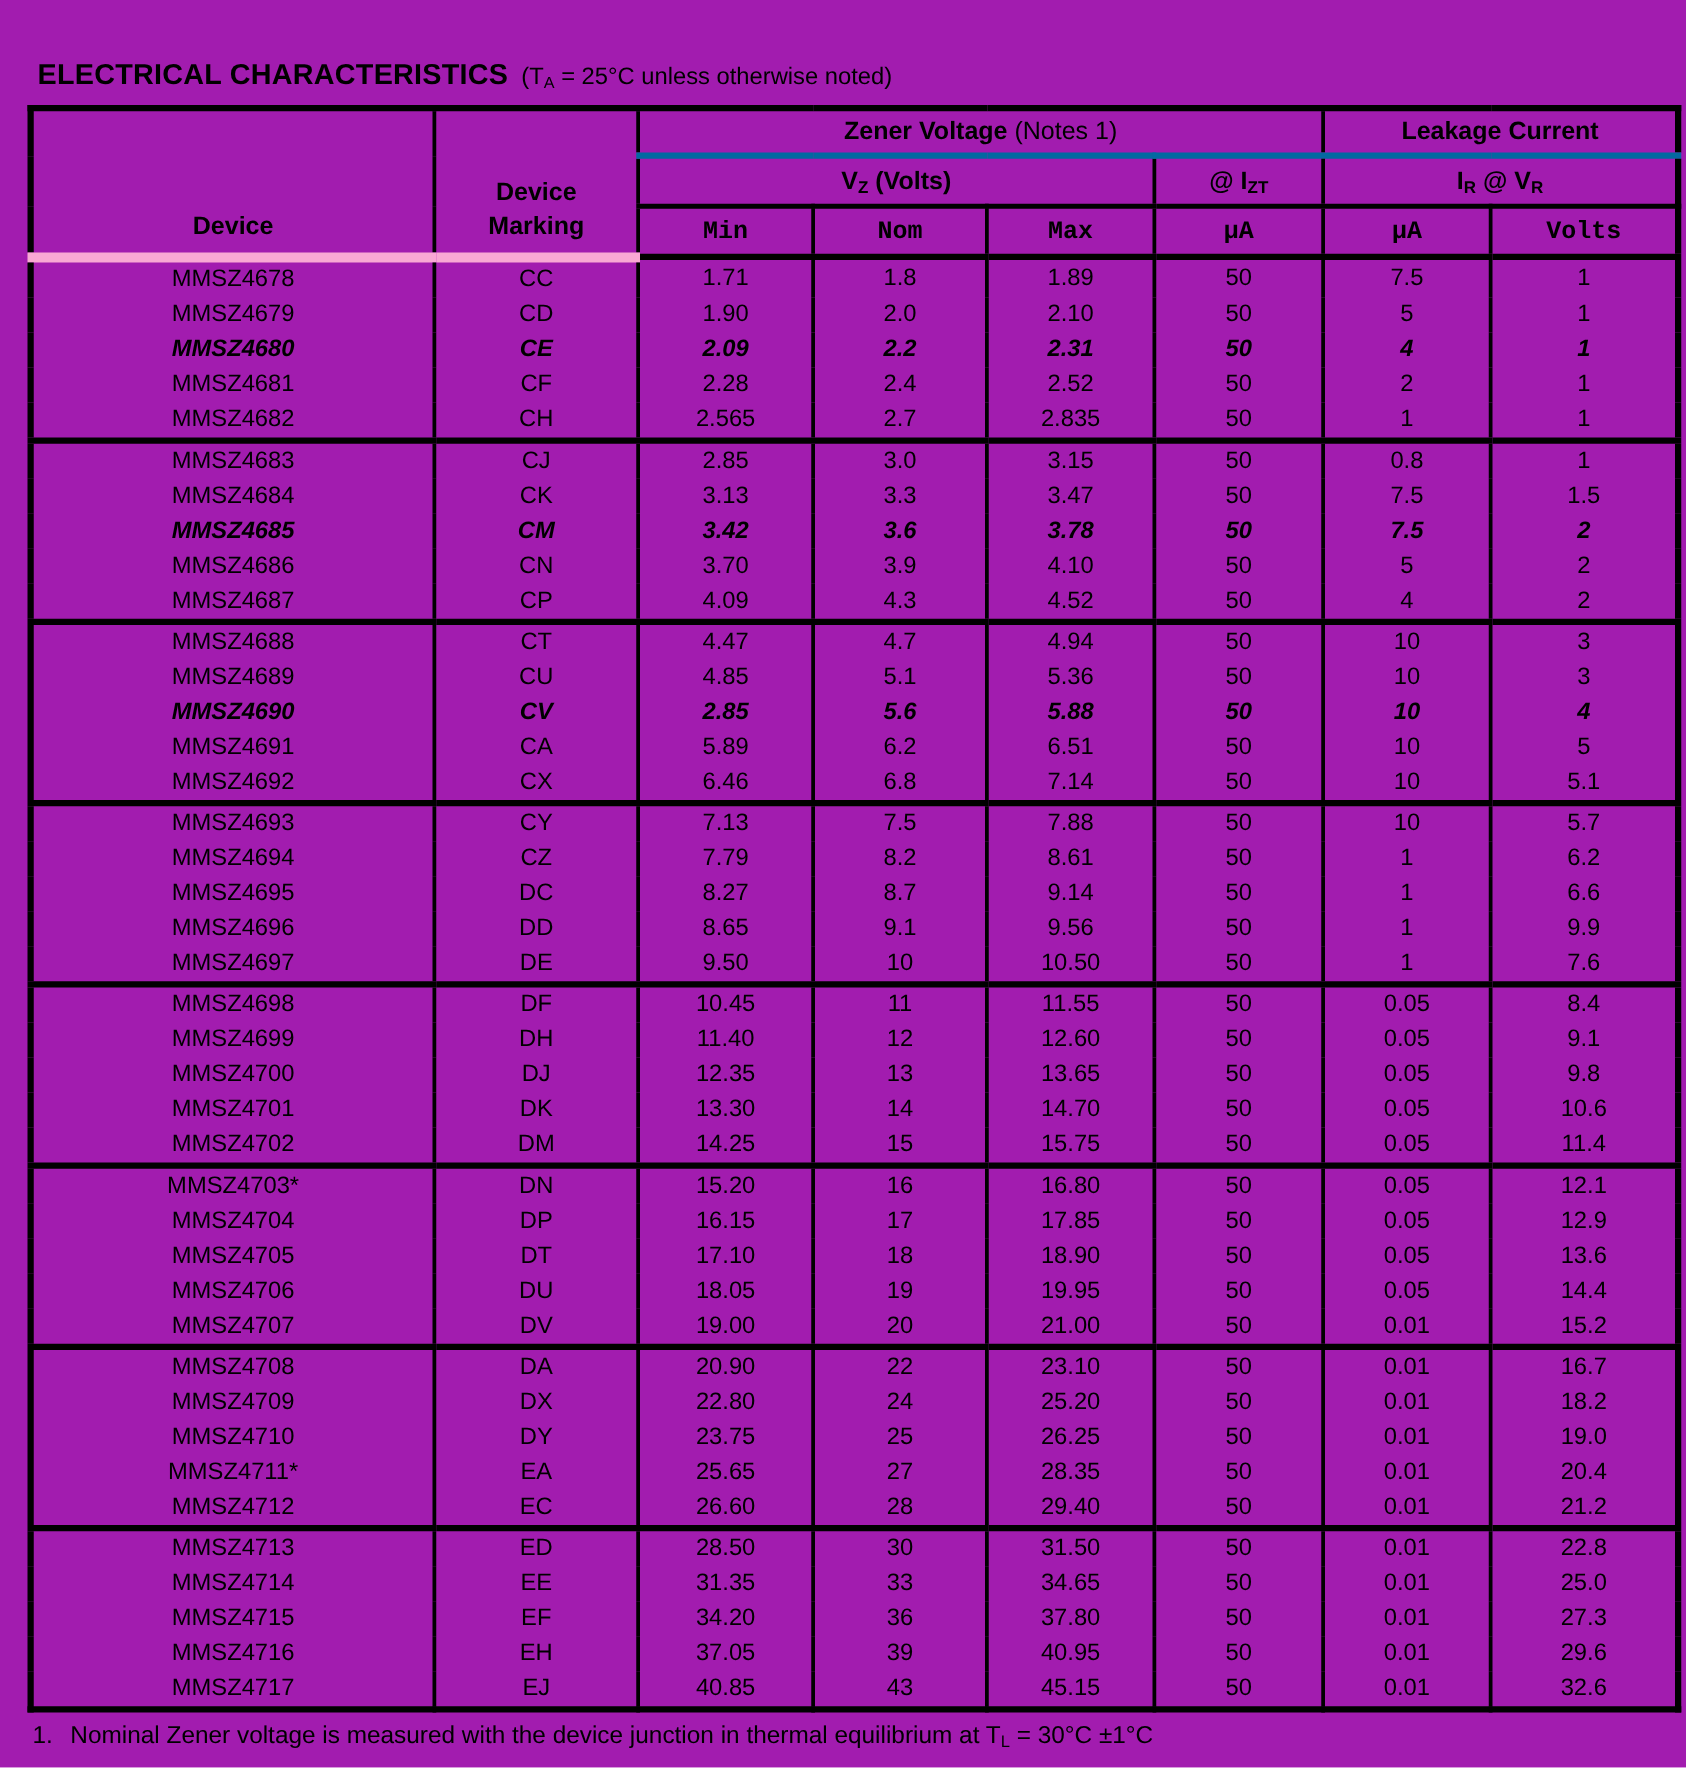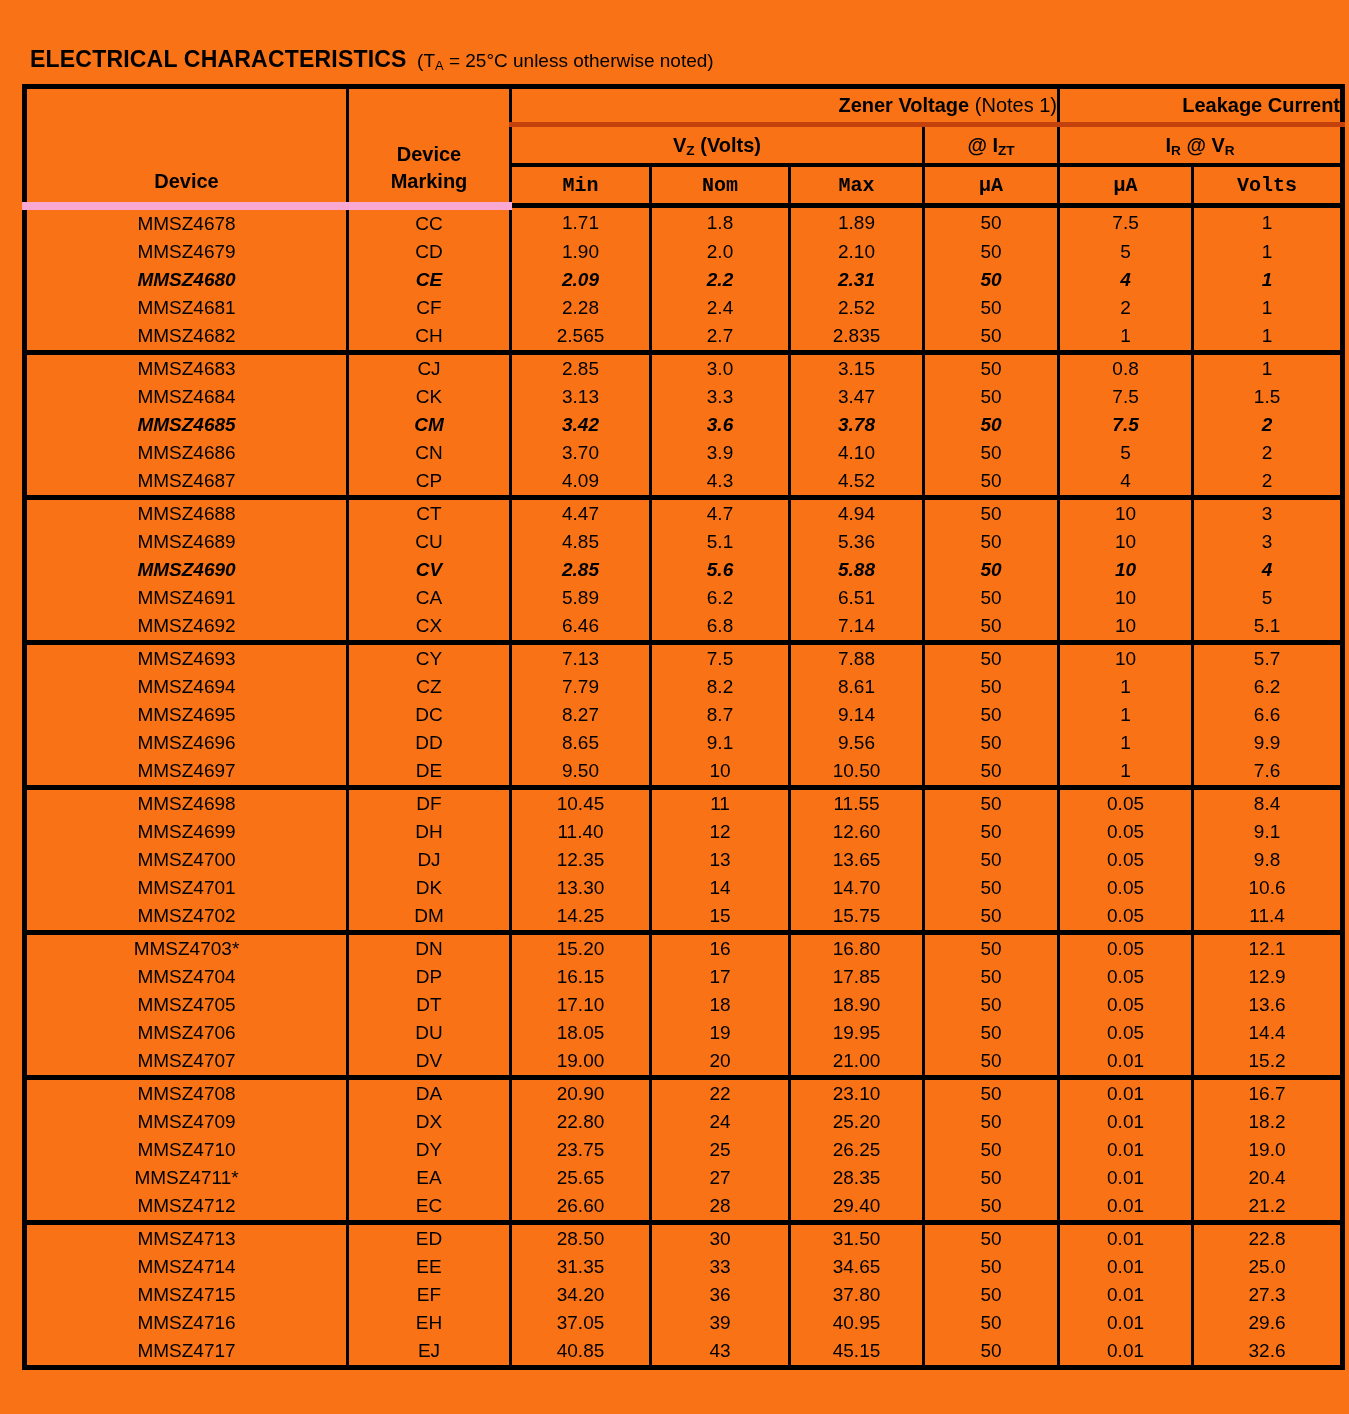--- a/index.html
+++ b/index.html
@@ -7,21 +7,21 @@
     padding: 0;
     background: #ffffff;
     font-family: "Liberation Sans", "DejaVu Sans", sans-serif;
     color: #000;
   }
   .page {
     width: 1349px;
     height: 1414px;
     box-sizing: border-box;
     padding: 46px 0 0 22px;
-    background: #f97316;
+    background: #a21caf;
     overflow: hidden;
   }
   .title-row {
     margin: 0 0 11px 8px;
     white-space: nowrap;
   }
   .title-main {
     font-size: 23px;
     font-weight: bold;
     letter-spacing: 0.2px;
@@ -51,21 +51,21 @@
   thead th {
     font-weight: bold;
     font-size: 20px;
     border-top: 3px solid #000;
     border-bottom: 3px solid #000;
     vertical-align: middle;
   }
   thead tr.h1 th { height: 33px; }
   thead tr.h2 th { height: 36px; }
   thead tr.h3 th { height: 36px; font-family: Liberation Mono, monospace; }
-  th.zv-h, th.lc-h { border-bottom: 5px solid #c2410c; text-align: right; }
+  th.zv-h, th.lc-h { border-bottom: 5px solid #0369a1; }
   th.vz-h, th.izt-h, th.irvr-h { border-bottom: 4px solid #000; margin-left: 36px; }
   thead tr.h3 th { border-bottom: 5px solid #000; }
   th.device-h, th.marking-h {
     vertical-align: bottom;
     padding-bottom: 7px;
     border-bottom: 8px solid #f9a8d4;
     line-height: 1.35;
   }
   .note-light { font-weight: normal; }
   tbody td {
@@ -540,14 +540,17 @@
           <td>40.85</td>
           <td>43</td>
           <td>45.15</td>
           <td>50</td>
           <td>0.01</td>
           <td>32.6</td>
         </tr>
       </tbody>
     </table>
 
+  <div class="footnote">
+    <span class="fn-num">1.</span><span>Nominal Zener voltage is measured with the device junction in thermal equilibrium at T</span><sub>L</sub><span> = 30°C ±1°C</span>
+  </div>
 
 </div>
 
 </body></html>

